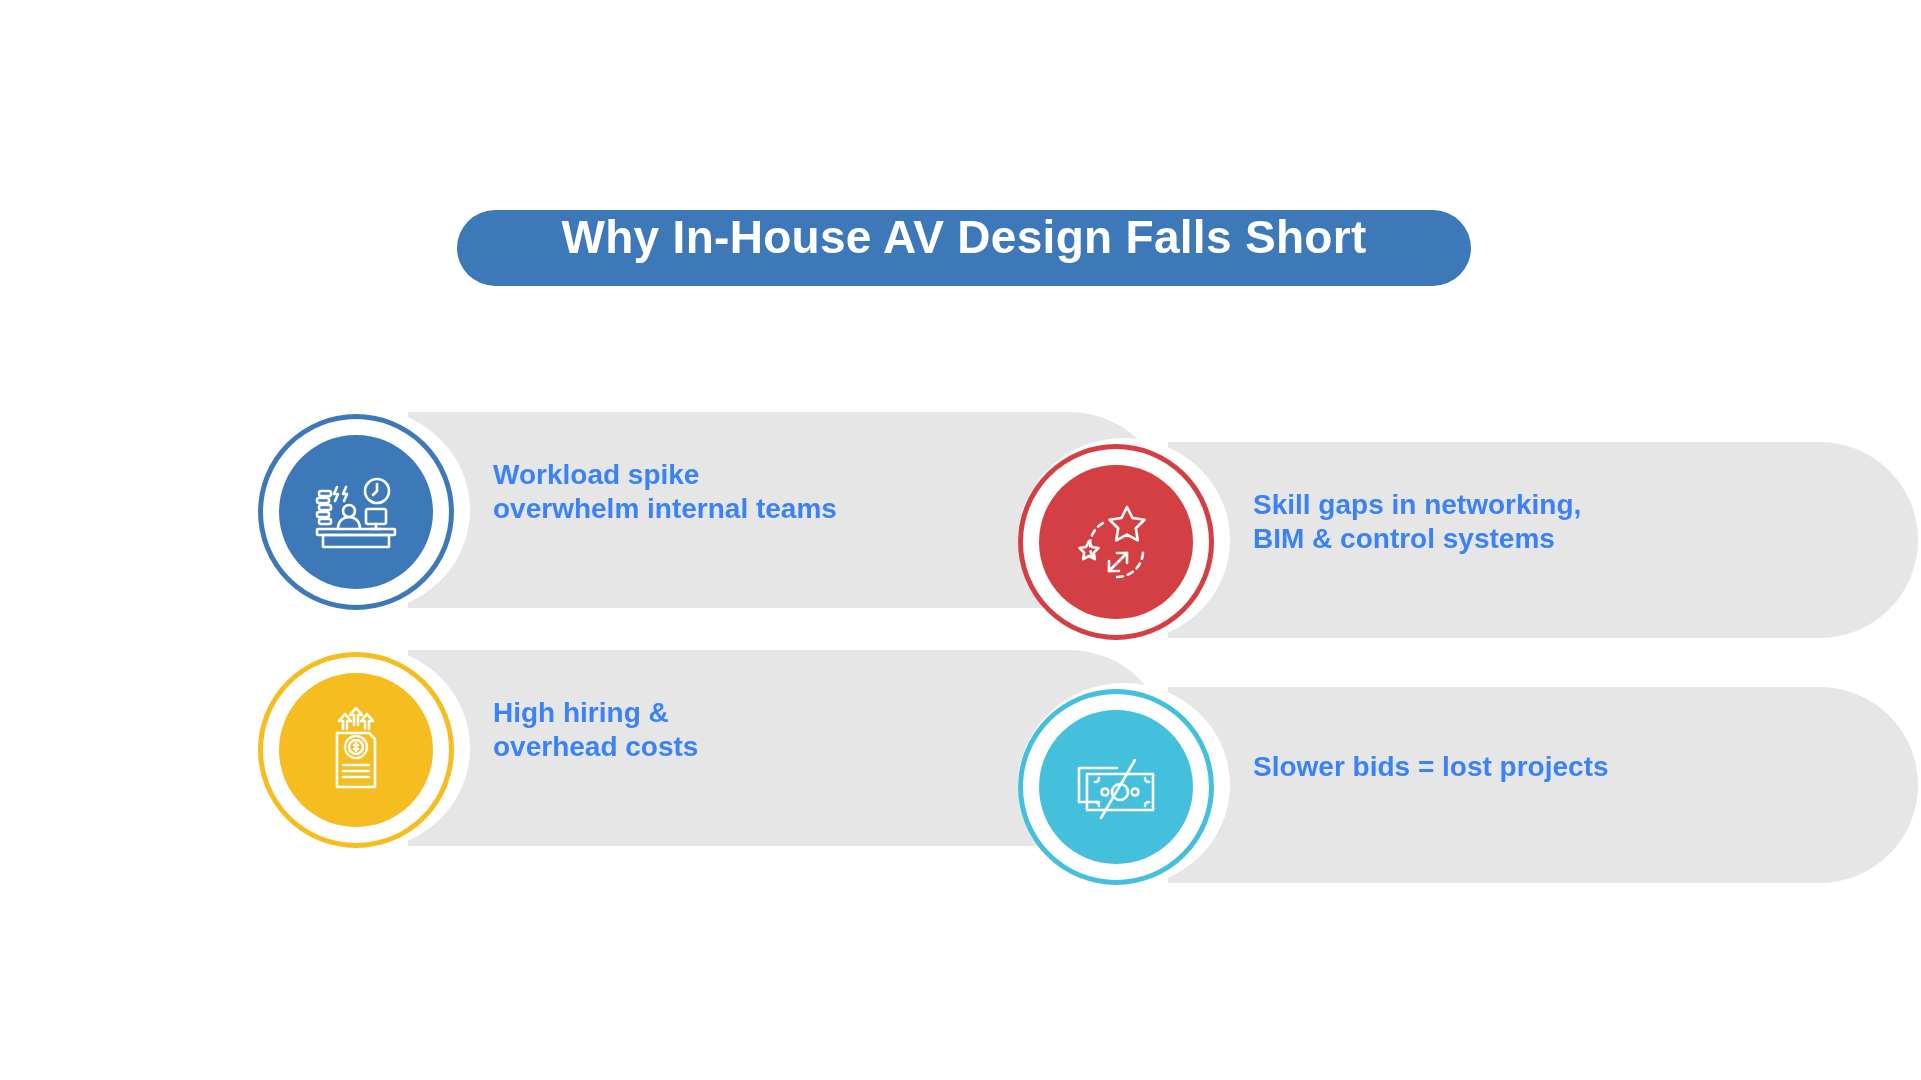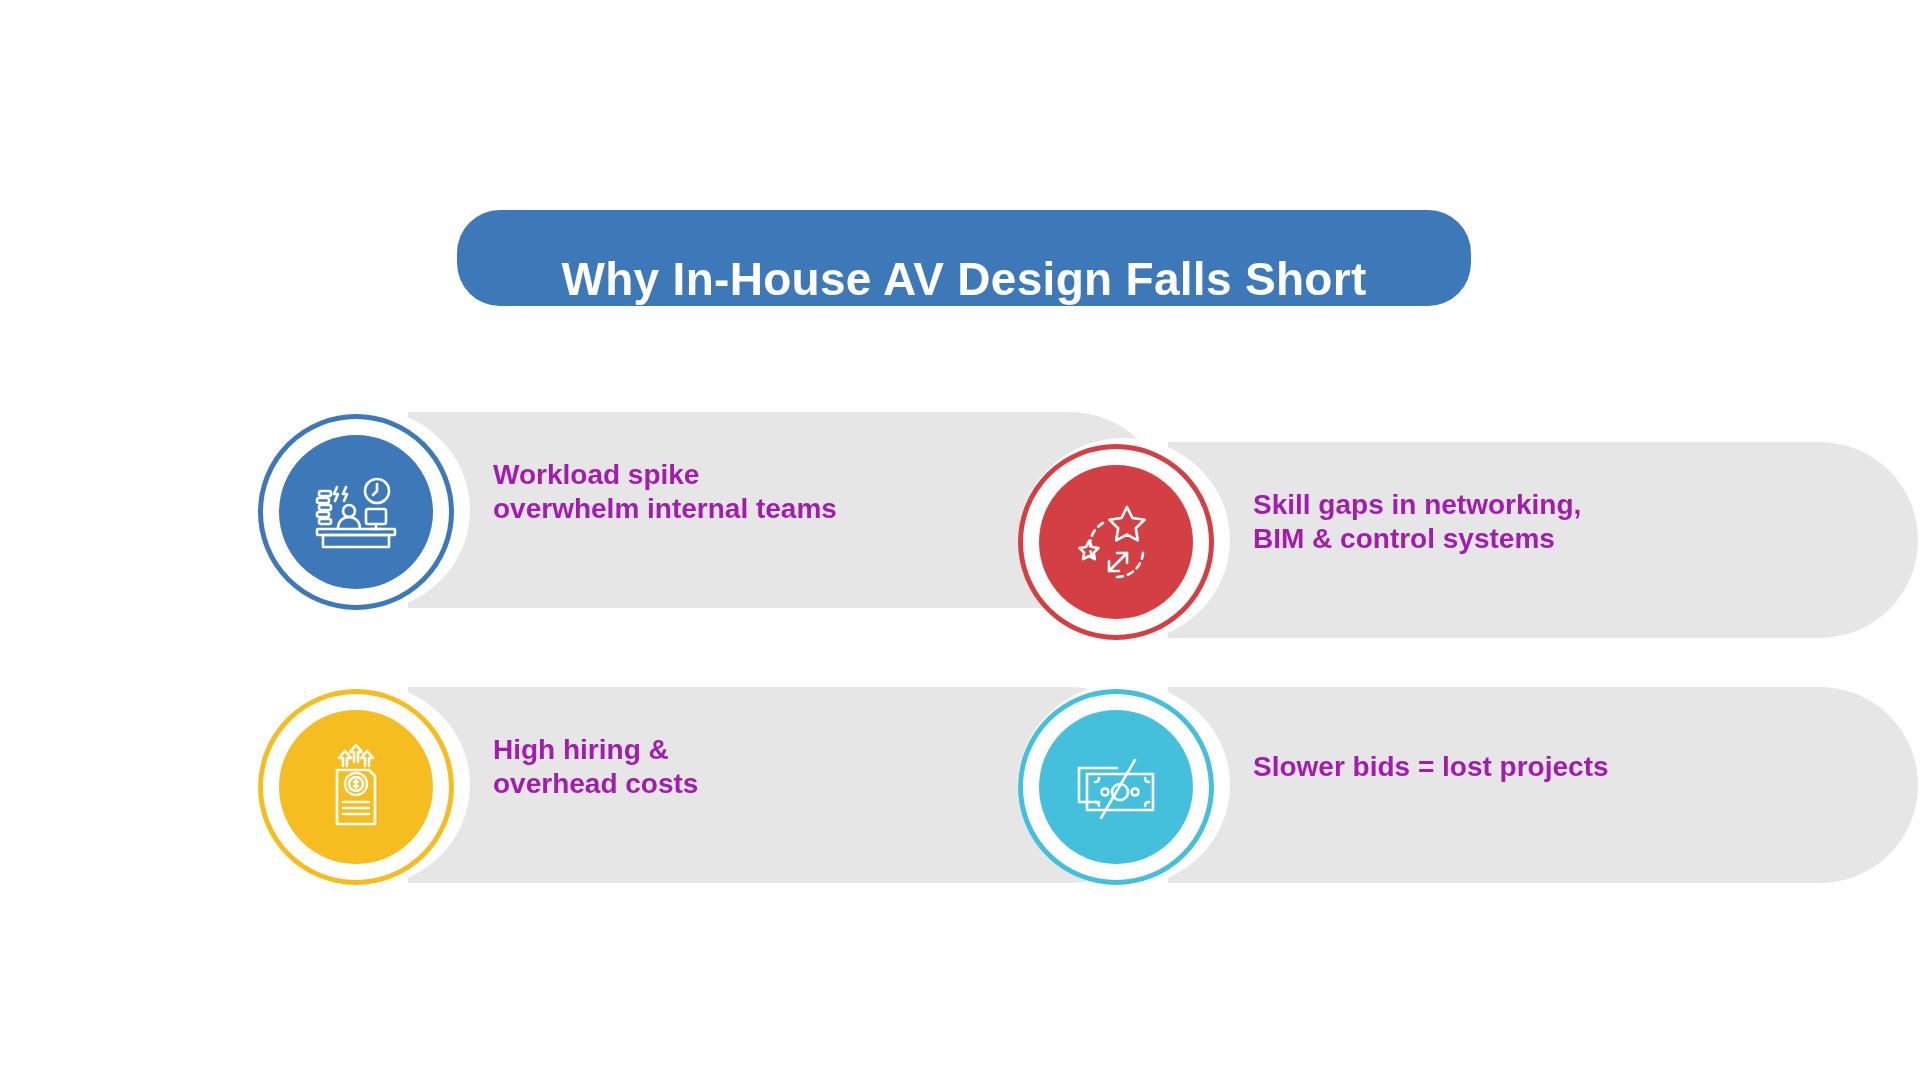--- a/index.html
+++ b/index.html
@@ -12,25 +12,25 @@
       height: 1080px;
       position: relative;
       overflow: hidden;
       font-family: "Liberation Sans", "DejaVu Sans", sans-serif;
     }
     .title-pill {
       position: absolute;
       left: 457px;
       top: 210px;
       width: 1014px;
-      height: 96px;
+      height: 76px;
       border-radius: 43px;
       background: #3d78b8;
       display: flex;
-      align-items: flex-end;
+      align-items: flex-start;
       justify-content: center;
     }
     .title-text {
       color: #ffffff;
       font-size: 46px;
       font-weight: 700;
       letter-spacing: 0.3px;
     }
     .card {
       position: absolute;
@@ -82,29 +82,29 @@
       height: 86px;
     }
     .card .label {
       position: absolute;
       left: 235px;
       top: 0;
       height: 160px;
       width: 420px;
       display: flex;
       align-items: center;
-      color: #a21caf;
+      color: #3b82f6;
       font-size: 28px;
       font-weight: 700;
       line-height: 34px;
       white-space: pre-line;
     }
     .c1 { left: 258px; top: 412px; --accent: #3d78b8; }
     .c2 { left: 1018px; top: 412px; margin-top: 30px; --accent: #d33f42; }
-    .c3 { left: 258px; top: 687px; --accent: #f5bd20; }
+    .c3 { left: 258px; top: 650px; --accent: #f5bd20; }
     .c4 { left: 1018px; top: 687px; --accent: #44bfdc; }
     .c2 .bar, .c4 .bar { width: 750px; }
   </style>
 </head>
 <body>
 
 <div class="title-pill">
   <span class="title-text">Why In-House AV Design Falls Short</span>
 </div>
 

